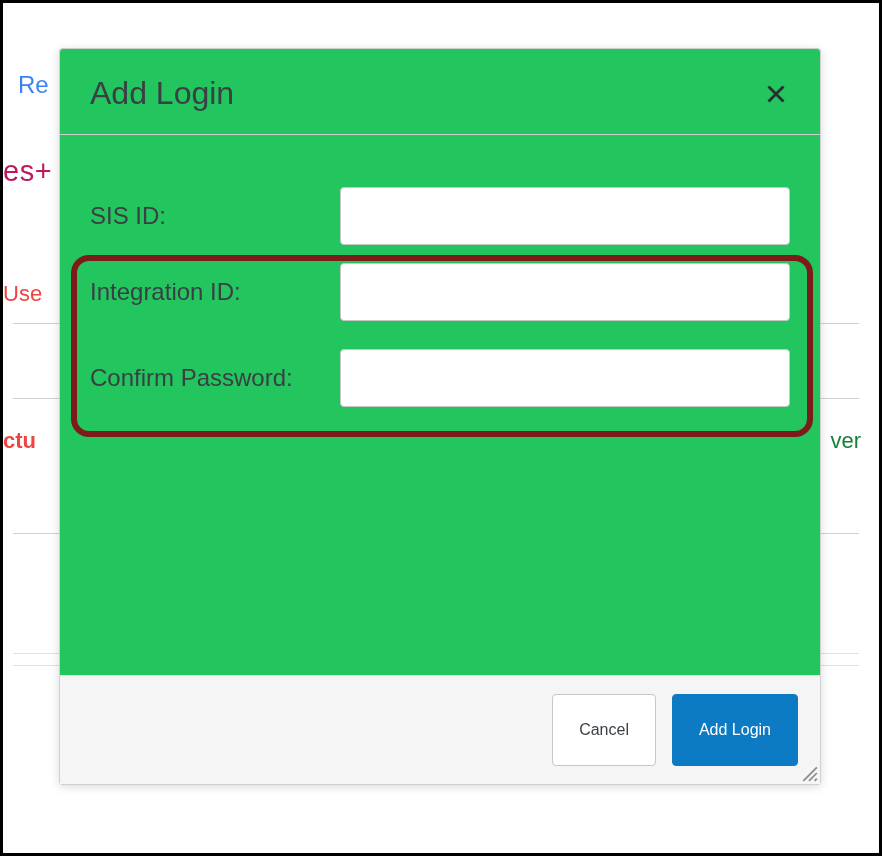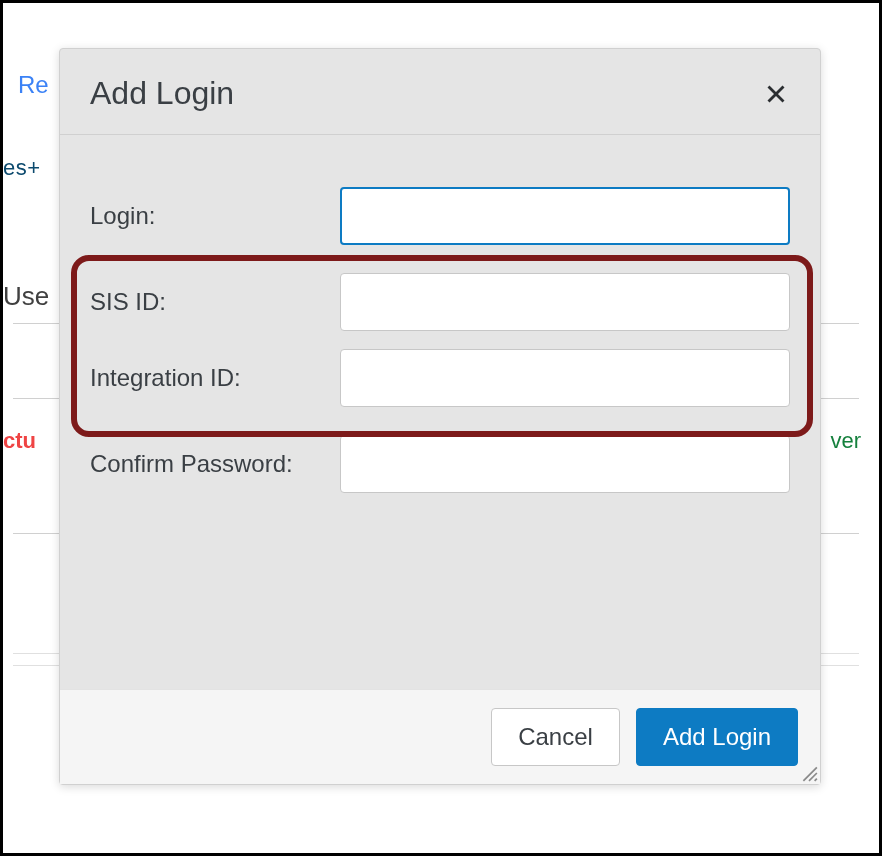--- a/index.html
+++ b/index.html
@@ -13,37 +13,37 @@
       overflow: hidden;
     }
     .bg {
       position: absolute;
       inset: 0;
       padding: 0;
       color: #2d6ea9;
       font-size: 24px;
     }
     .bg .line1 { position: absolute; top: 68px; left: 15px; color: #3b82f6; }
-    .bg .line2 { position: absolute; top: 152px; left: 0px; color: #0c4a6e; font-size: 22px; letter-spacing: 0.5px; }
-    .bg .lnk { position: absolute; top: 278px; left: 0px; color: #404040; font-size: 26px; }
+    .bg .line2 { position: absolute; top: 152px; left: 0px; color: #be185d; font-size: 29px; letter-spacing: 0.5px; }
+    .bg .lnk { position: absolute; top: 278px; left: 0px; color: #ef4444; font-size: 22px; }
     .bg .hr1 { position: absolute; top: 320px; left: 10px; right: 20px; height: 1px; background: #d0d0d0; }
     .bg .hr2 { position: absolute; top: 395px; left: 10px; right: 20px; height: 1px; background: #d0d0d0; }
     .bg .line3a { position: absolute; top: 425px; left: 0px; color: #ef4444; font-size: 22px; font-weight: 600; }
     .bg .line3b { position: absolute; top: 425px; right: 18px; color: #15803d; font-size: 22px; }
     .bg .hr3 { position: absolute; top: 530px; left: 10px; right: 20px; height: 1px; background: #d0d0d0; }
     .bg .hr4 { position: absolute; top: 650px; left: 10px; right: 20px; height: 1px; background: #e0e0e0; }
     .bg .hr5 { position: absolute; top: 662px; left: 10px; right: 20px; height: 1px; background: #e0e0e0; }
 
     .modal {
       position: absolute;
       top: 45px;
       left: 56px;
       width: 762px;
       height: 737px;
-      background: #e5e5e5;
+      background: #22c55e;
       border: 1px solid #d0d0d0;
       border-radius: 4px;
       box-shadow: 0 2px 10px rgba(0,0,0,0.15);
       display: flex;
       flex-direction: column;
     }
     .modal-header {
       display: flex;
       justify-content: space-between;
       align-items: center;
@@ -108,22 +108,22 @@
     .modal-footer {
       background: #f5f5f5;
       border-top: 1px solid #e3e3e3;
       padding: 18px 22px;
       display: flex;
       justify-content: flex-end;
       gap: 16px;
       position: relative;
     }
     .btn {
-      font-size: 24px;
-      padding: 14px 26px;
+      font-size: 16px;
+      padding: 26px 26px;
       border-radius: 4px;
       cursor: pointer;
       font-family: inherit;
     }
     .btn-cancel {
       background: #fff;
       border: 1px solid #c7c7c7;
       color: #3a3f44;
     }
     .btn-primary {
@@ -161,24 +161,20 @@
     <h2 class="modal-title">Add Login</h2>
     <button class="close-btn">
       <svg viewBox="0 0 16 16" fill="none" stroke="currentColor" stroke-width="2.2">
         <line x1="2" y1="2" x2="14" y2="14"></line>
         <line x1="14" y1="2" x2="2" y2="14"></line>
       </svg>
     </button>
   </div>
 
   <div class="modal-body">
-    <div class="form-row">
-      <label class="form-label">Login:</label>
-      <input class="form-input focused" type="text" value="" style="">
-    </div>
     <div class="form-row tight">
       <label class="form-label">SIS ID:</label>
       <input class="form-input" type="text" value="" style="">
     </div>
     <div class="form-row">
       <label class="form-label">Integration ID:</label>
       <input class="form-input" type="text" value="" style="">
     </div>
     <div class="form-row">
       <label class="form-label">Confirm Password:</label>

